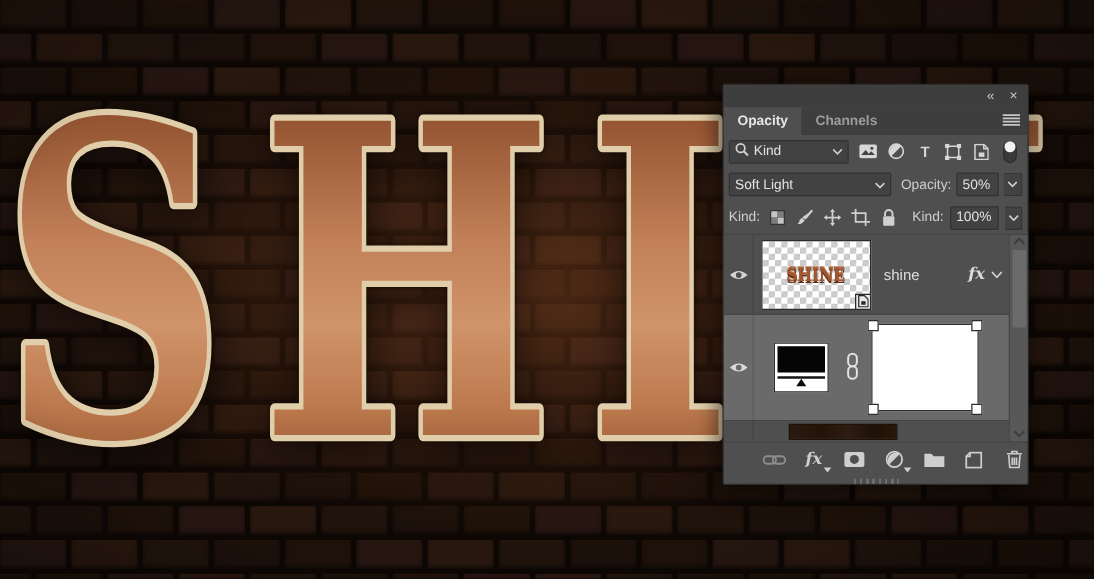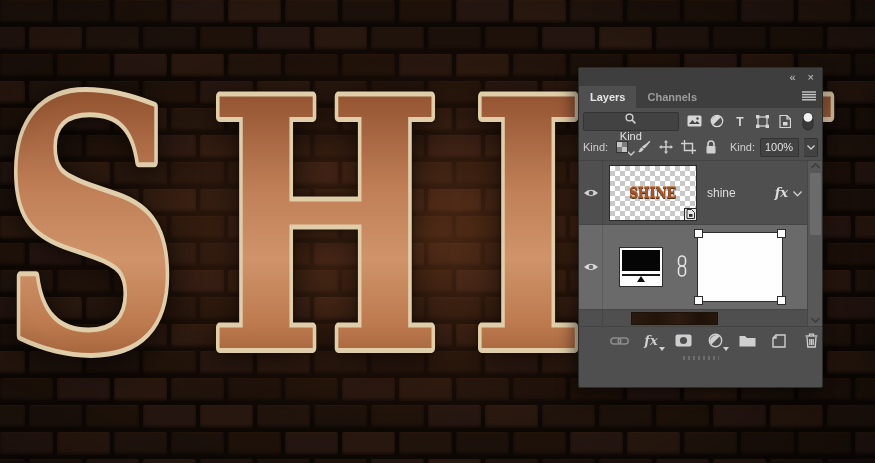--- a/index.html
+++ b/index.html
@@ -30,21 +30,21 @@
   .ptab.active { background:#4f4f4f; color:#e6e6e6; }
   .pmenu { position:absolute; right:6px; top:5px; }
 
   .row { display:flex; align-items:center; padding:0 4px; }
   .filter-row { height:26px; gap:3px; }
   .blend-row  { height:27px; gap:4px; }
   .lock-row   { height:27px; gap:5px; border-bottom:1px solid #444; }
 
   .field { background:#424242; border:1px solid #333; border-radius:2px; height:19px;
            display:flex; align-items:center; padding:0 4px; gap:4px; }
-  .kind-box { width:97px;flex-direction:column; }
+  .kind-box { width:97px; }
   .kind-box .lbl { flex:1; color:#e2e2e2; }
   .blend-box { width:130px; }
   .blend-box .lbl { flex:1; color:#e2e2e2; }
   .val-box { width:34px; justify-content:flex-start; color:#e2e2e2; }
   .chev-box { width:15px; height:19px; background:#424242; border:1px solid #333; border-left:none;
               border-radius:0 2px 2px 0; display:flex; align-items:center; justify-content:center; }
   .val-box.joined { border-radius:2px 0 0 2px; }
 
   .ficon { width:20px; height:18px; display:flex; align-items:center; justify-content:center; }
   .licon { width:19px; height:18px; display:flex; align-items:center; justify-content:center; }
@@ -423,21 +423,21 @@
   <div id="vignette"></div>
 
   <div id="panel">
 
     <div class="phead">
       <span class="hicon">«</span>
       <span class="hicon">×</span>
     </div>
 
     <div class="ptabs">
-      <div class="ptab active">Layers</div>
+      <div class="ptab active">Opacity</div>
       <div class="ptab">Channels</div>
       <span class="pmenu">
         <svg width="14" height="10" viewBox="0 0 14 10">
           <g stroke="#c9c9c9" stroke-width="1.4">
             <line x1="0" y1="1" x2="14" y2="1"></line>
               <line x1="0" y1="3.6" x2="14" y2="3.6"></line>
             <line x1="0" y1="6.2" x2="14" y2="6.2"></line>
               <line x1="0" y1="8.8" x2="14" y2="8.8"></line>
           </g>
         </svg>
@@ -495,20 +495,38 @@
           </svg>
       </span>
       <span class="ficon">
         <svg width="12" height="19" viewBox="0 0 12 19">
             <rect x="1" y="1" width="10" height="17" rx="5" fill="#393939" stroke="#2c2c2c"></rect>
             <circle cx="6" cy="5.4" r="4.4" fill="#f2f2f2"></circle>
           </svg>
       </span>
     </div>
 
+    <div class="row blend-row">
+      <div class="field blend-box">
+        <span class="lbl">Soft Light</span>
+        <span>
+          <svg width="8" height="5" viewBox="0 0 8 5">
+              <polyline points="0.5,0.5 4,4 7.5,0.5" fill="none" stroke="#cfcfcf" stroke-width="1.3"></polyline>
+            </svg>
+        </span>
+      </div>
+      <span class="spacer"></span>
+      <span class="lbl-static">Opacity:</span>
+      <div class="field val-box joined">50%</div>
+      <div class="chev-box">
+        <svg width="8" height="5" viewBox="0 0 8 5">
+            <polyline points="0.5,0.5 4,4 7.5,0.5" fill="none" stroke="#cfcfcf" stroke-width="1.3"></polyline>
+          </svg>
+      </div>
+    </div>
 
     <div class="row lock-row">
       <span class="lbl-static">Kind:</span>
       <span class="licon">
         <svg width="12" height="12" viewBox="0 0 12 12">
             <rect x="0" y="0" width="6" height="6" fill="#c6c6c6"></rect>
             <rect x="6" y="6" width="6" height="6" fill="#c6c6c6"></rect>
             <rect x="6" y="0" width="6" height="6" fill="#7e7e7e"></rect>
             <rect x="0" y="6" width="6" height="6" fill="#7e7e7e"></rect>
             <rect x="0.5" y="0.5" width="11" height="11" fill="none" stroke="#343434"></rect>

